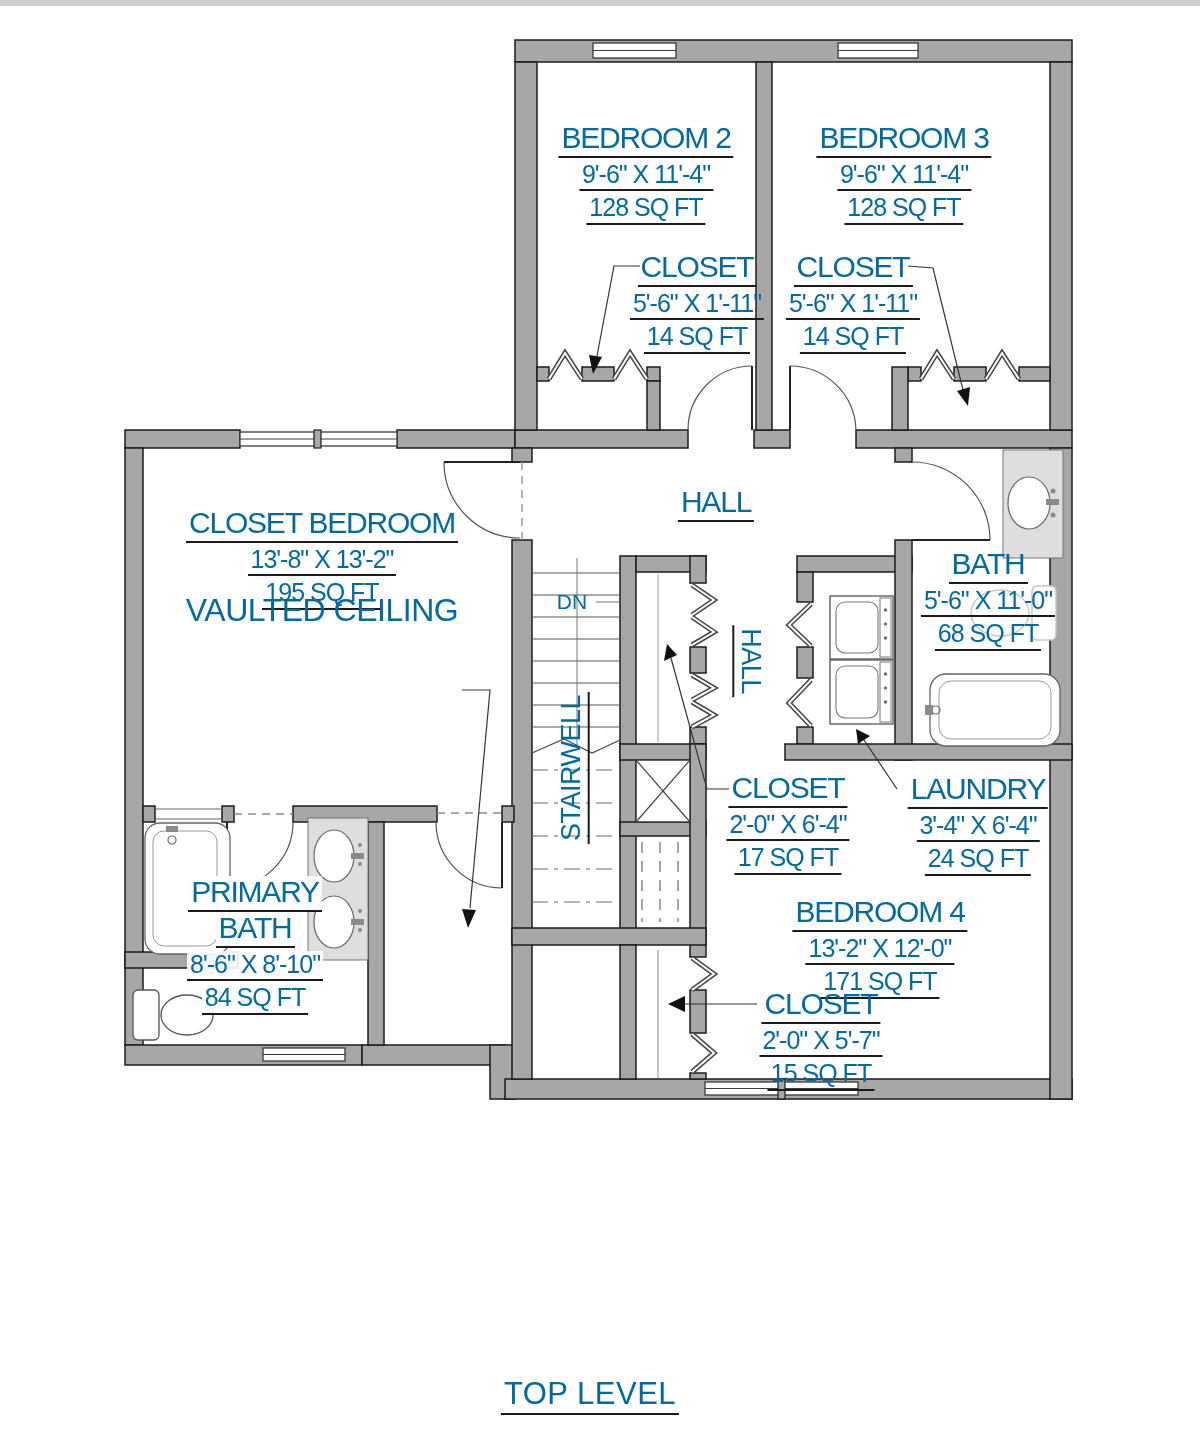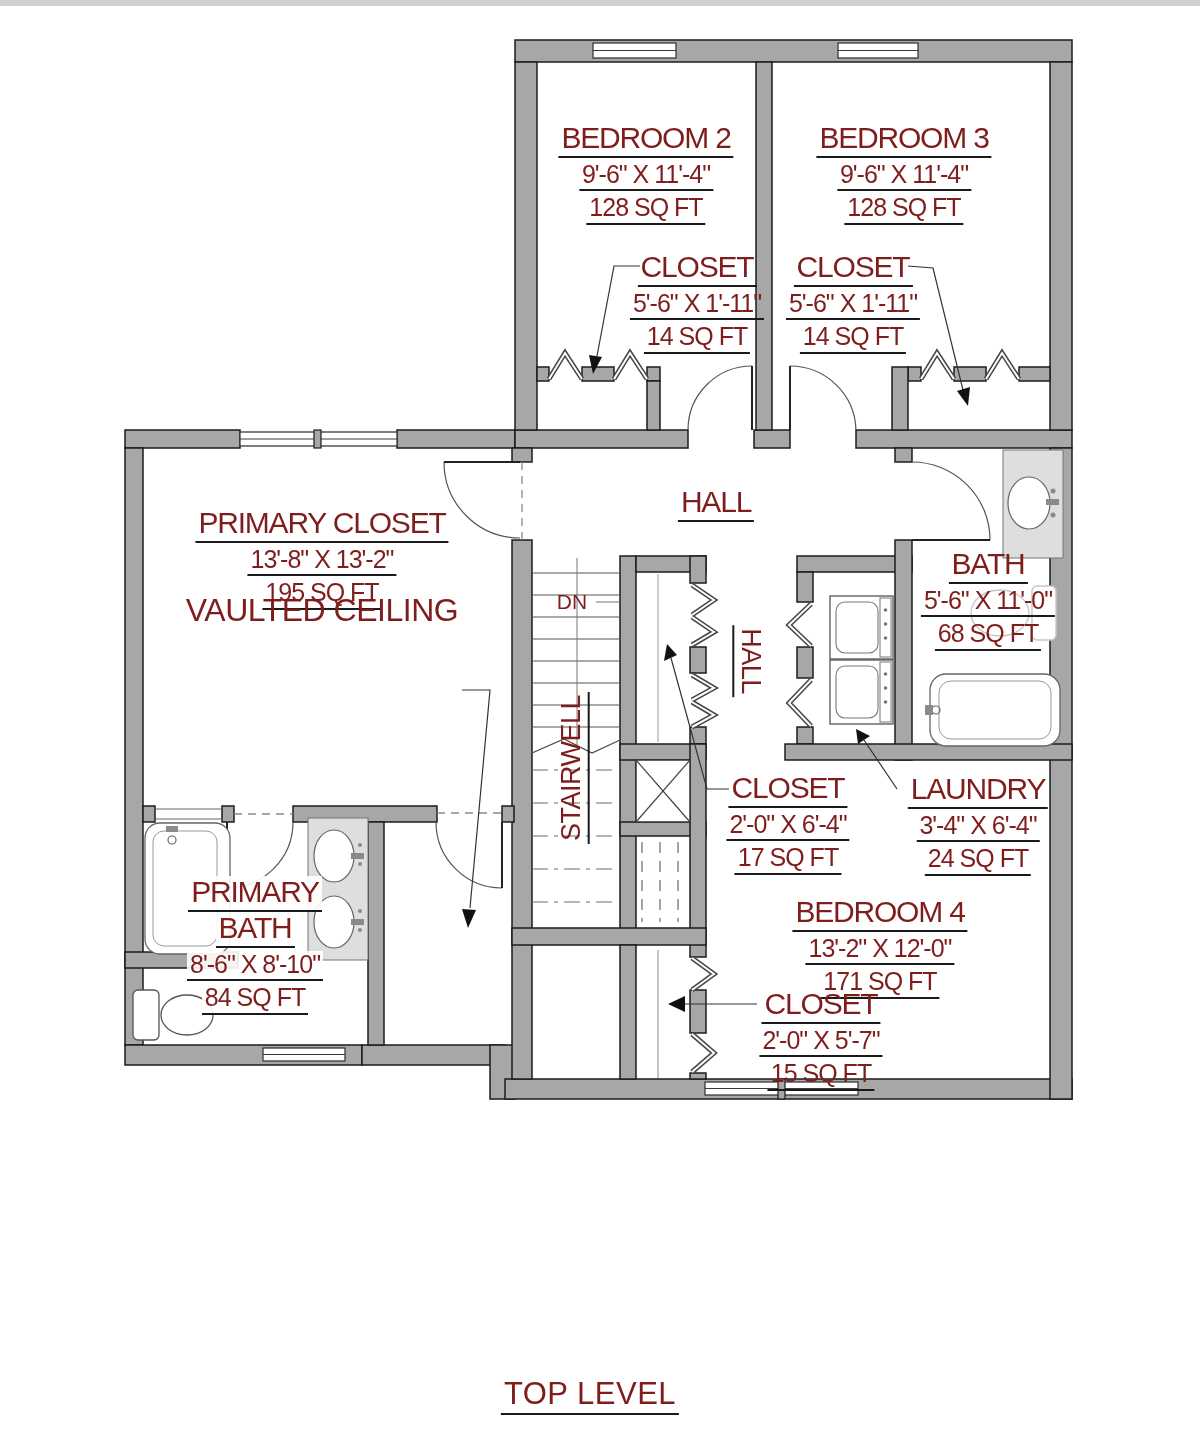--- a/index.html
+++ b/index.html
@@ -1,18 +1,18 @@
 <!DOCTYPE html>
 <html><head>
 <meta charset="utf-8">
 <style>
   html,body{margin:0;padding:0;background:#ffffff;}
   #screen{
     position:relative;width:1200px;height:1431px;background:#ffffff;
-    font-family:"Liberation Sans", sans-serif;color:#7f1d1d;overflow:hidden;
+    font-family:"Liberation Sans", sans-serif;color:#0369a1;overflow:hidden;
   }
   #plan-svg{position:absolute;left:0;top:0;}
   .lbl{position:absolute;transform:translateX(-50%);text-align:center;white-space:nowrap;line-height:1.06;}
   .lbl .ln{display:block;}
   .lbl .ln span{display:inline-block;border-bottom:2.5px solid #1a1a1a;padding:0 3px 2px 3px;}
   .name{font-size:30px;letter-spacing:-1.2px;}
   .dims{font-size:25px;letter-spacing:-1px;margin-top:3px;}
   .note{font-size:32px;letter-spacing:-0.5px;}
   .dn{font-size:21px;letter-spacing:0;}
   .vccw{transform:translate(-50%,-50%) rotate(-90deg);}
@@ -304,21 +304,21 @@
     <div class="ln name"><span>CLOSET</span></div>
     <div class="ln dims"><span>5'-6" X 1'-11"</span></div>
     <div class="ln dims"><span>14 SQ FT</span></div>
   </div>
 
   <div class="lbl" style="left:716px;top:486px;">
     <div class="ln name"><span>HALL</span></div>
   </div>
 
   <div class="lbl" style="left:322px;top:507px;">
-    <div class="ln name"><span>PRIMARY CLOSET</span></div>
+    <div class="ln name"><span>CLOSET BEDROOM</span></div>
     <div class="ln dims"><span>13'-8" X 13'-2"</span></div>
     <div class="ln dims"><span>195 SQ FT</span></div>
   </div>
   <div class="lbl" style="left:322px;top:594px;">
     <div class="ln note">VAULTED CEILING</div>
   </div>
 
   <div class="lbl" style="left:988px;top:548px;">
     <div class="ln name"><span>BATH</span></div>
     <div class="ln dims"><span>5'-6" X 11'-0"</span></div>

